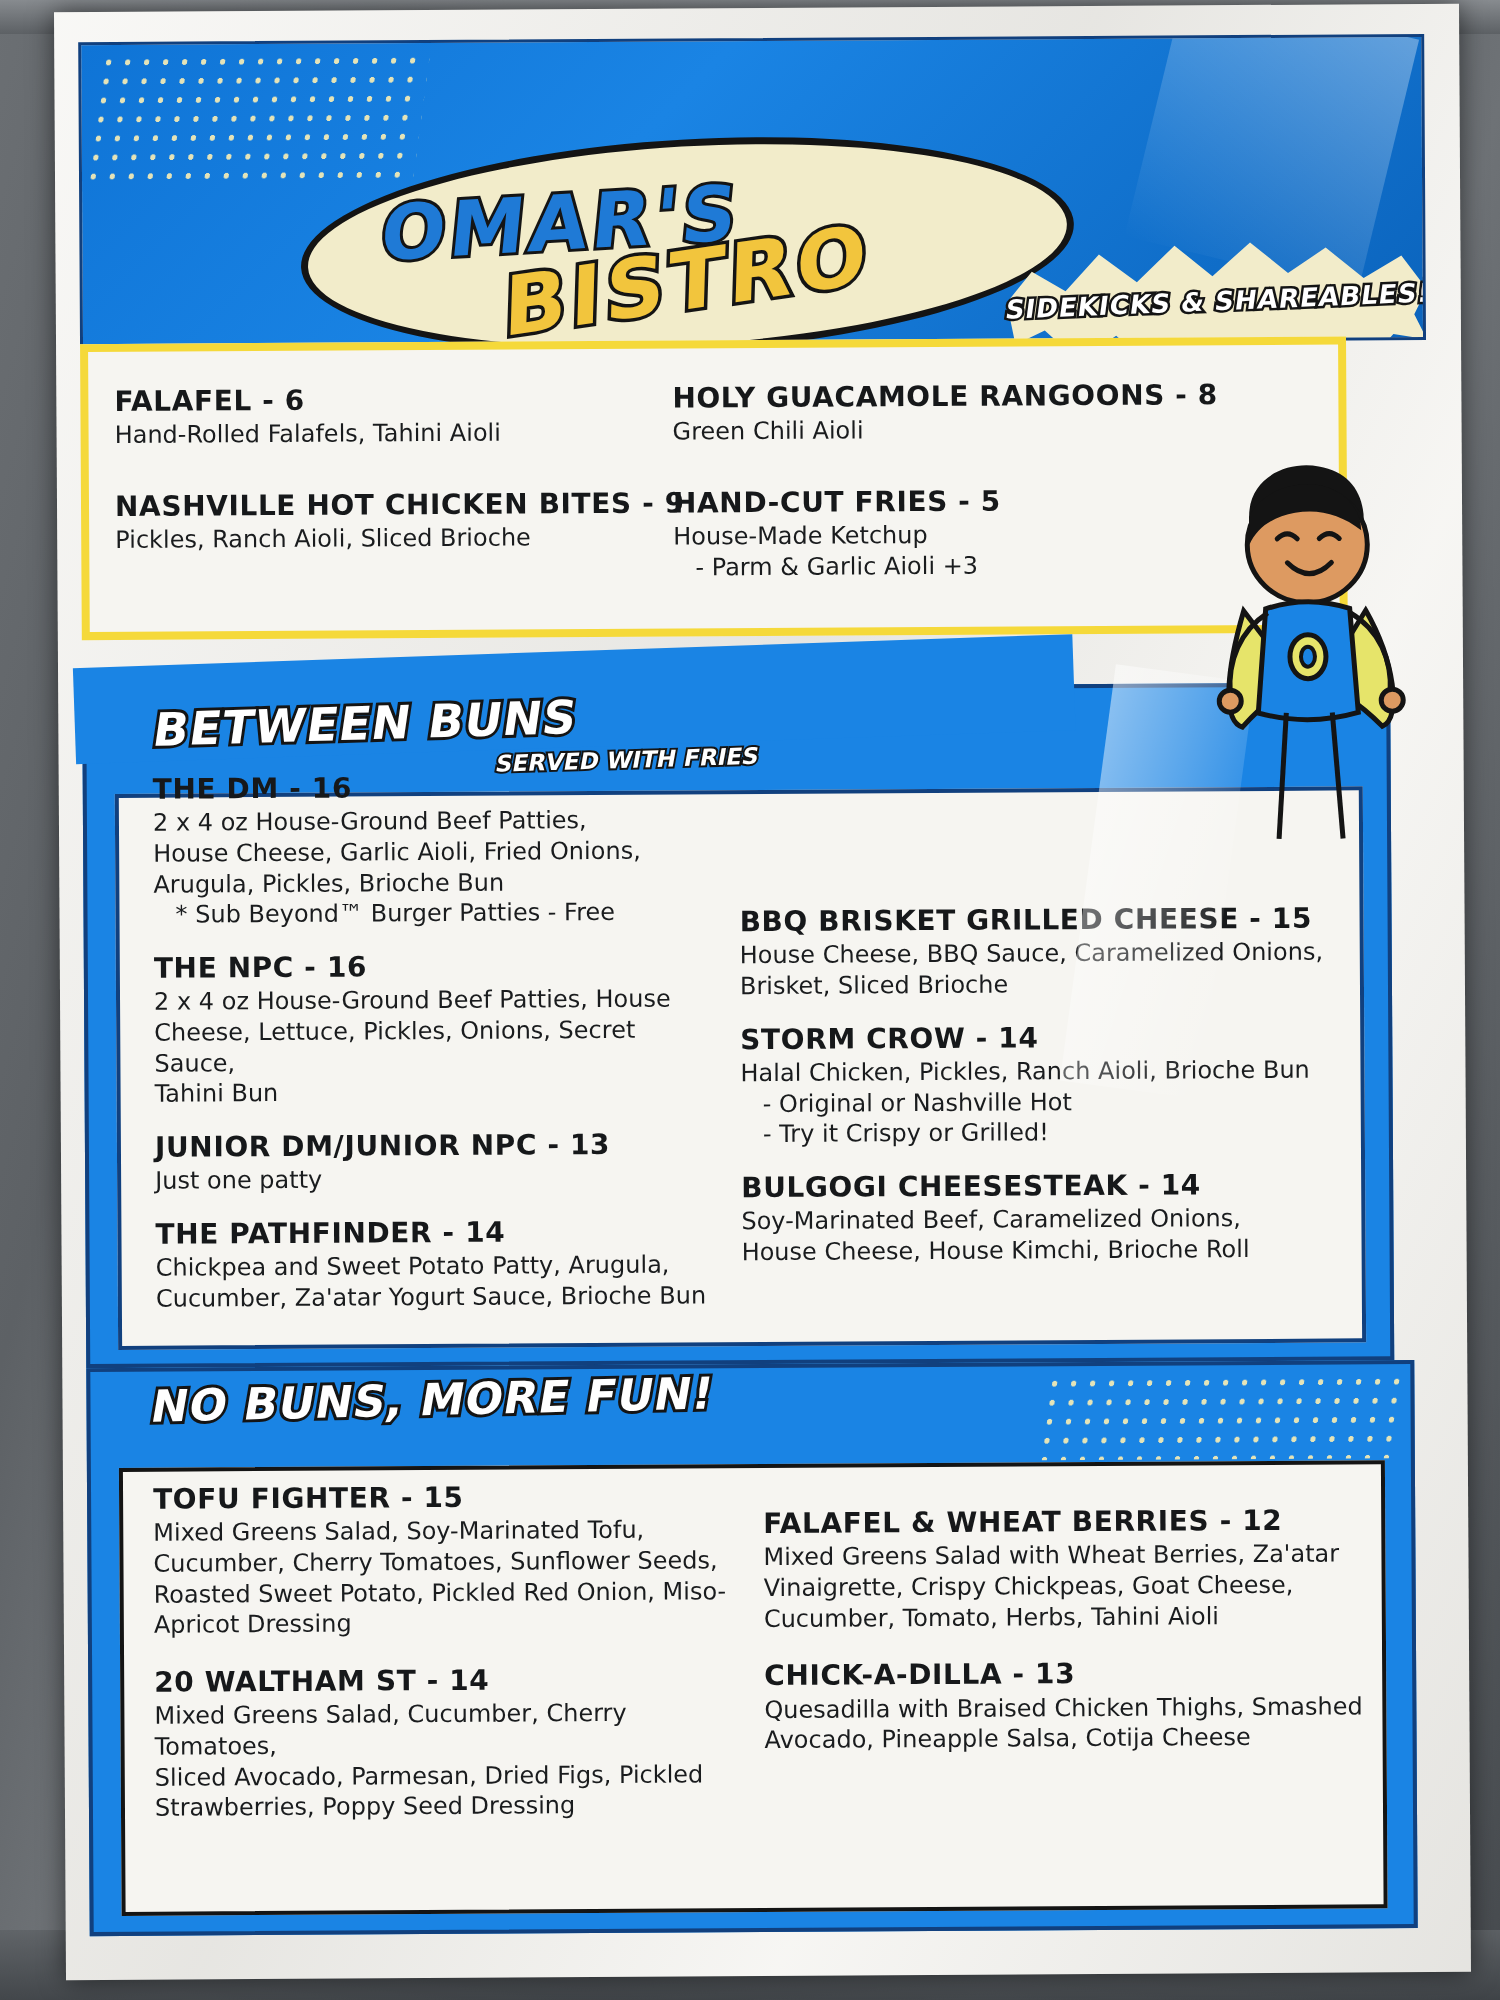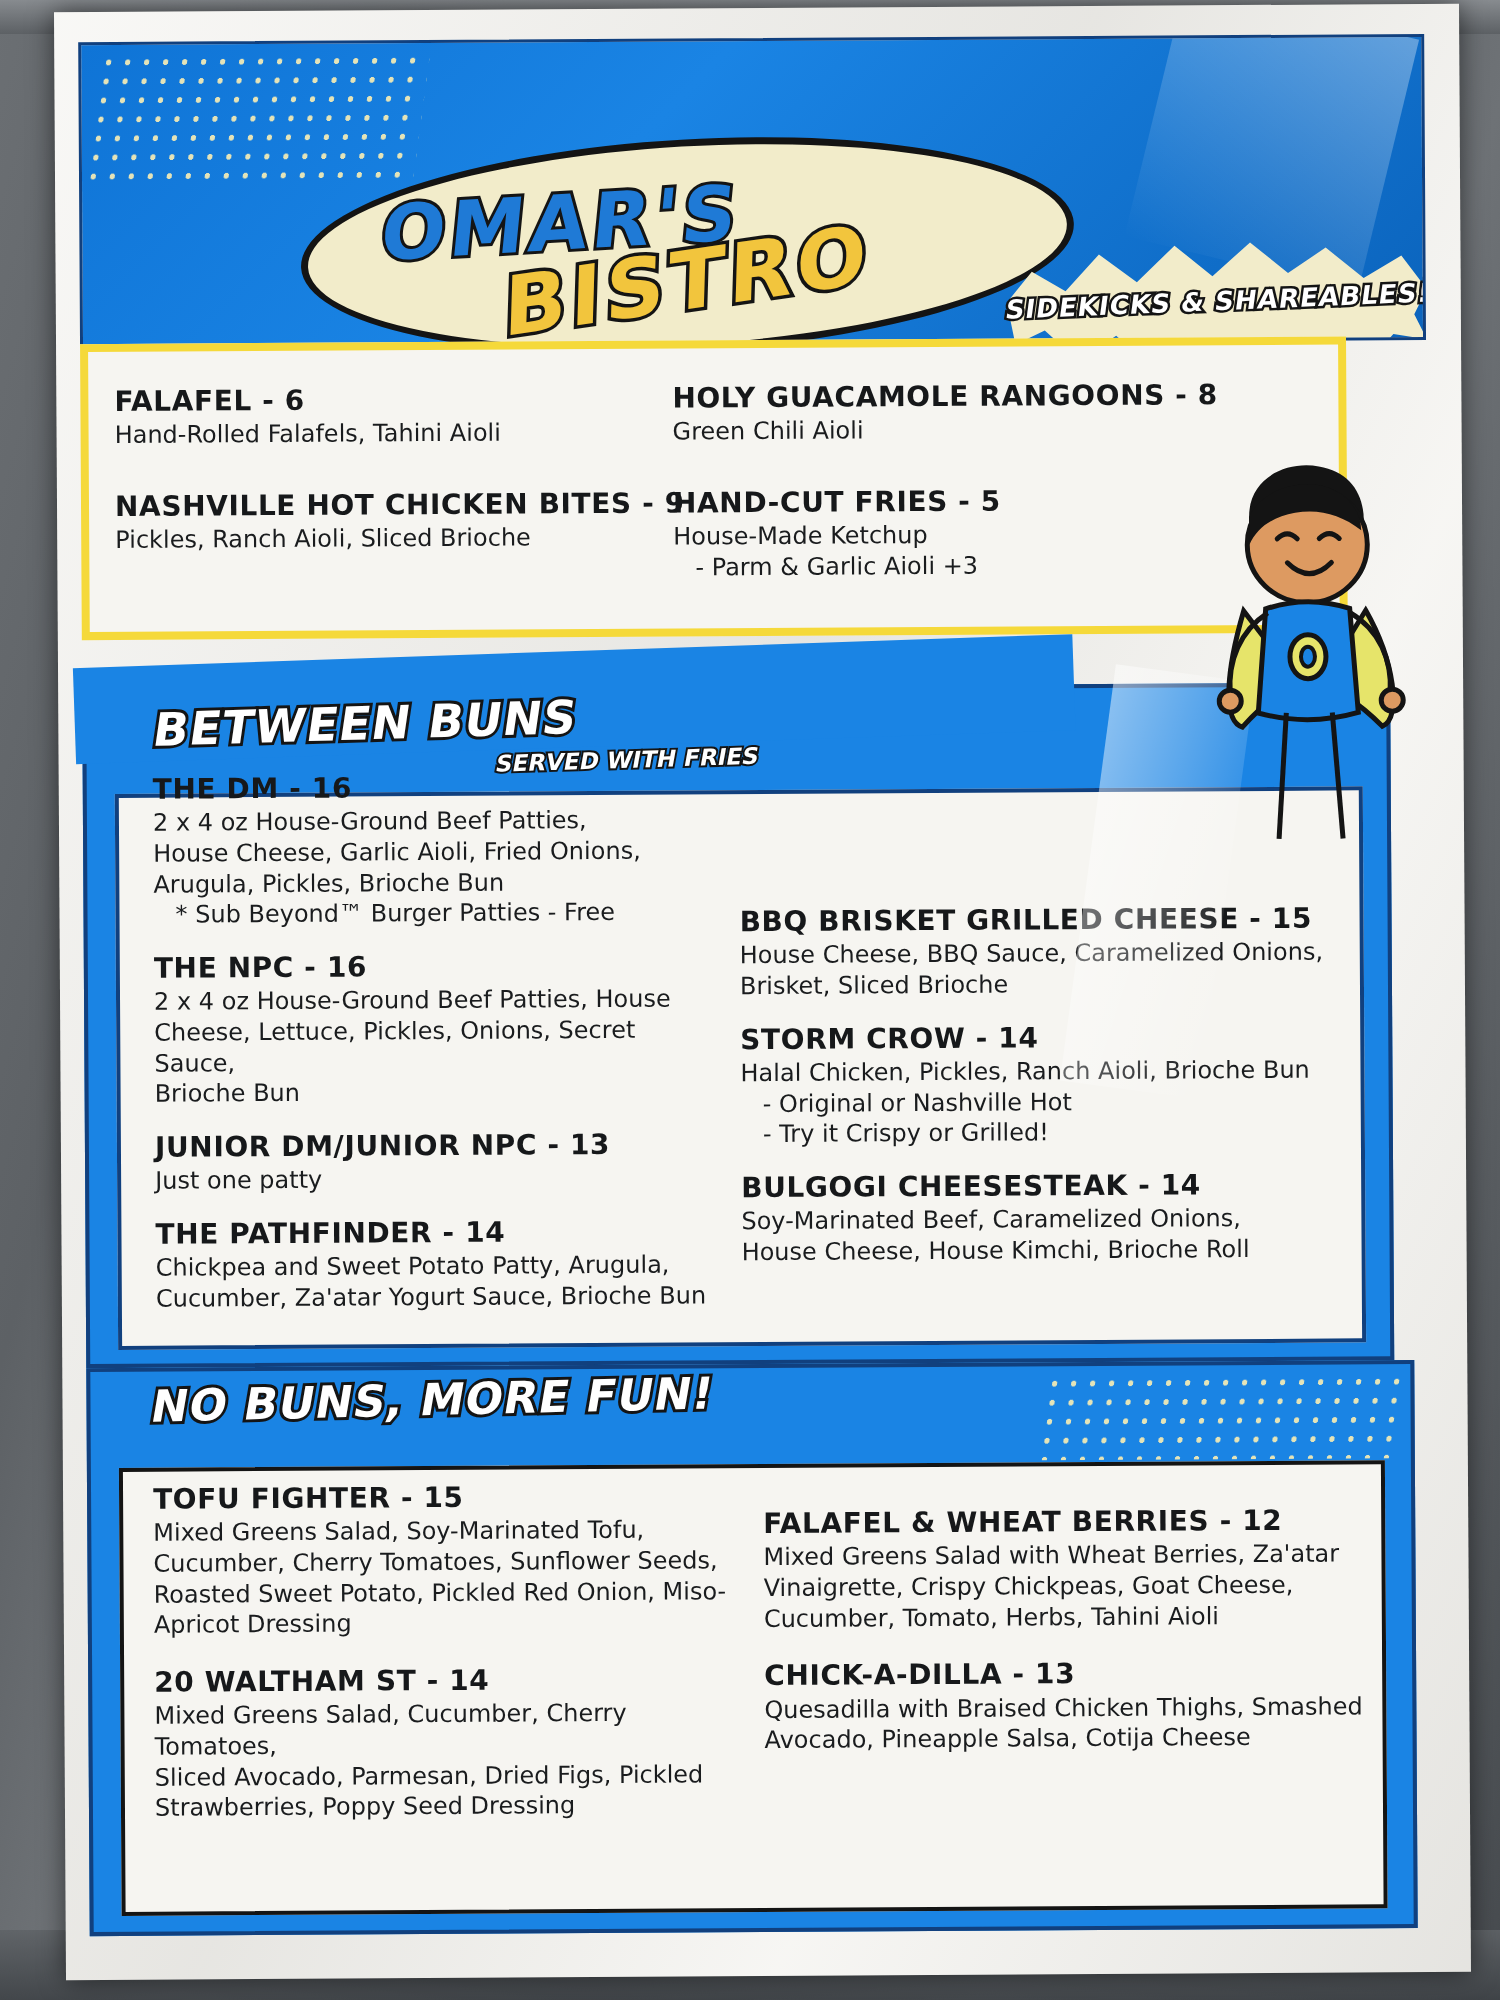--- a/index.html
+++ b/index.html
@@ -301,21 +301,21 @@
               <span>House Cheese, Garlic Aioli, Fried Onions,</span><br>
               <span>Arugula, Pickles, Brioche Bun</span>
               <span class="sub">* Sub Beyond™ Burger Patties - Free</span>
             </div>
           </div>
           <div class="item" style="margin-top:22px;">
             <div class="item-name">THE NPC - 16</div>
             <div class="item-desc">
               <span>2 x 4 oz House-Ground Beef Patties, House</span><br>
               <span>Cheese, Lettuce, Pickles, Onions, Secret Sauce,</span><br>
-              <span>Brioche Bun</span>
+              <span>Tahini Bun</span>
             </div>
           </div>
           <div class="item" style="margin-top:22px;">
             <div class="item-name">JUNIOR DM/JUNIOR NPC - 13</div>
             <div class="item-desc">Just one patty</div>
           </div>
           <div class="item" style="margin-top:22px;">
             <div class="item-name">THE PATHFINDER - 14</div>
             <div class="item-desc">
               <span>Chickpea and Sweet Potato Patty, Arugula,</span><br>

